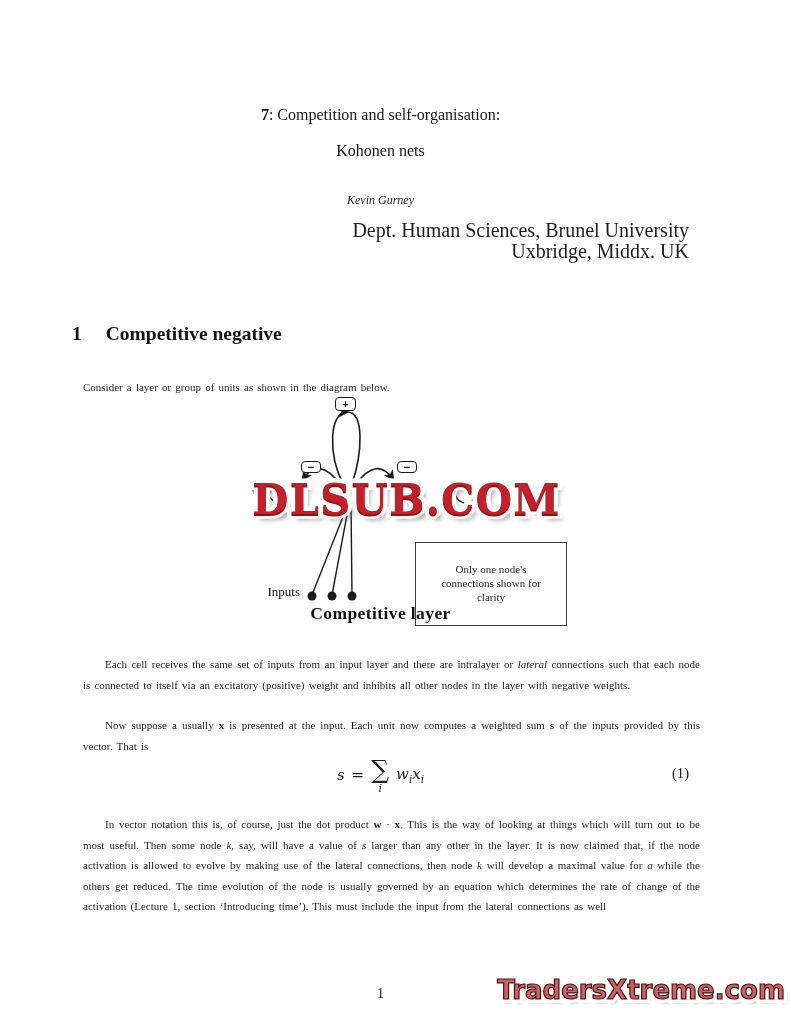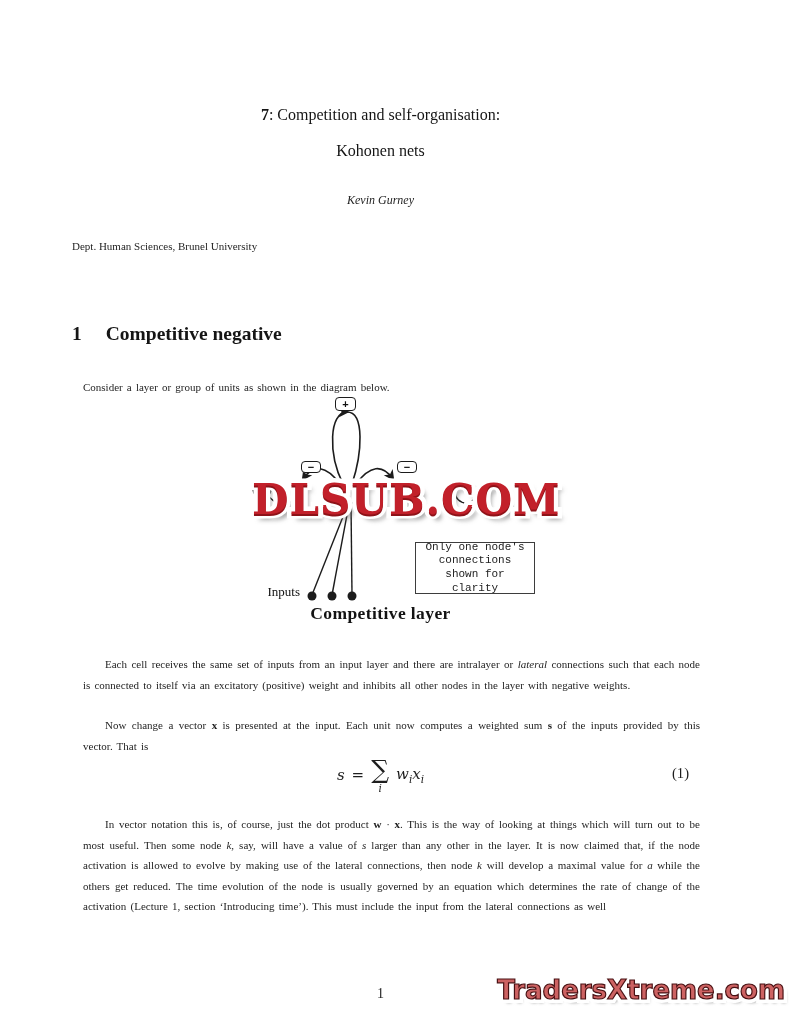--- a/index.html
+++ b/index.html
@@ -22,22 +22,22 @@
             font-size:26px;color:#cd6262;-webkit-text-stroke:1.2px #471012;z-index:6;}
   .wm-traders::before{content:attr(data-text);position:absolute;left:0;top:0;z-index:-1;
             -webkit-text-stroke:8px #ffffff;text-shadow:3px 4px 3px rgba(110,110,110,0.6);}
 
   
   .title{position:absolute;left:72px;top:97px;width:617px;text-align:center;
          font-size:16px;line-height:36px;color:#151515;}
   .title .tnum{font-weight:bold;}
   .author{position:absolute;left:72px;top:193px;width:617px;text-align:center;
           font-style:italic;font-size:12px;}
-  .affil{position:absolute;left:72px;top:236px;width:617px;text-align:left;
-         font-size:11px;line-height:21px;}
+  .affil{position:absolute;left:72px;top:220px;width:617px;text-align:right;
+         font-size:20px;line-height:21px;}
 
   
   .section{position:absolute;left:72px;top:323px;font-size:19.5px;font-weight:bold;color:#151515;}
   .section .secnum{margin-right:24px;}
   .para{position:absolute;left:83px;width:617px;font-size:11px;line-height:20.6px;
         text-align:justify;word-spacing:1.4px;}
   .intro{top:366px;text-align:left;}
   .p1{top:643px;}
   .p2{top:704px;}
   .p3{top:803px;}
@@ -62,41 +62,42 @@
   .signbox{position:absolute;border:1.5px solid #1c1c1c;border-radius:4px;background:#fff;
            display:flex;align-items:center;justify-content:center;
            font-family:"Liberation Sans",sans-serif;font-weight:bold;font-size:11px;line-height:1;color:#111;}
   .plusbox{left:263px;top:5px;width:19px;height:12px;}
   .minusbox-l{left:229px;top:69px;width:18px;height:10px;}
   .minusbox-r{left:325px;top:69px;width:18px;height:10px;}
   .inputs-label{position:absolute;left:148px;top:192px;width:80px;text-align:right;
            font-family:Liberation Serif, serif;font-size:13px;color:#111;}
   .notebox{position:absolute;left:343px;top:150px;width:112px;height:44px;border:1px solid #3d3d3d;
            background:#fff;display:flex;align-items:center;justify-content:center;text-align:center;
-           font-family:Liberation Mono, monospace;font-size:11px;line-height:1.25;color:#222;padding:3px;}
+           font-family:Liberation Serif, serif;font-size:11px;line-height:1.25;color:#222;padding:19px;}
   .caption{position:absolute;left:0;top:211px;width:100%;text-align:center;
            font-weight:bold;font-size:17.5px;letter-spacing:0.4px;color:#131313;}
 
   .pageno{position:absolute;left:72px;top:986px;width:617px;text-align:center;font-size:14px;}
 </style>
 </head>
 <body>
 
 <div id="page">
 
 
   <div class="title">
     <div><span class="tnum">7</span><span>: Competition and self-organisation:</span></div>
     <div>Kohonen nets</div>
   </div>
 
   <div class="author">Kevin Gurney</div>
 
   <div class="affil">
     <div>Dept. Human Sciences, Brunel University</div>
+    <div>Uxbridge, Middx. UK</div>
   </div>
 
   <div class="section">
     <span class="secnum">1</span><span>Competitive negative</span>
   </div>
 
   <p class="para intro">Consider a layer or group of units as shown in the diagram below.</p>
 
   <div class="fig">
     <svg width="617" height="240" viewBox="0 0 617 240">
@@ -133,21 +134,21 @@
     <div class="signbox minusbox-r">−</div>
 
     <div class="inputs-label">Inputs</div>
     <div class="notebox">Only one node's connections shown for clarity</div>
     <div class="caption">Competitive layer</div>
   </div>
 
   <div class="wm wm-dlsub" data-text="DLSUB.COM">DLSUB.COM</div>
 
   <p class="para p1 indent"><span>Each cell receives the same set of inputs from an input layer and there are intralayer or </span><span class="seg-i">lateral</span><span> connections such that each node is connected to itself via an excitatory (positive) weight and inhibits all other nodes in the layer with negative weights.</span></p>
-  <p class="para p2 indent"><span>Now change a vector </span><span class="seg-b">x</span><span> is presented at the input. Each unit now computes a weighted sum </span><span class="seg-b">s</span><span> of the inputs provided by this vector. That is</span></p>
+  <p class="para p2 indent"><span>Now suppose a usually </span><span class="seg-b">x</span><span> is presented at the input. Each unit now computes a weighted sum </span><span class="seg-b">s</span><span> of the inputs provided by this vector. That is</span></p>
 
   <div class="equation">
     <div class="eq-body">
       <span class="mi">s</span>
       <span class="mrel">=</span>
       <span class="msum">
         <span class="sigma">∑</span>
         <span class="sigma-sub">i</span>
       </span>
       <span class="mterm"><span>w</span><sub>i</sub><span>x</span><sub>i</sub></span>

